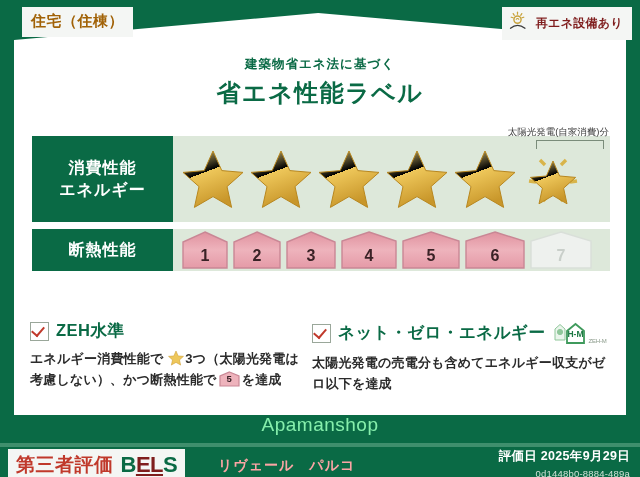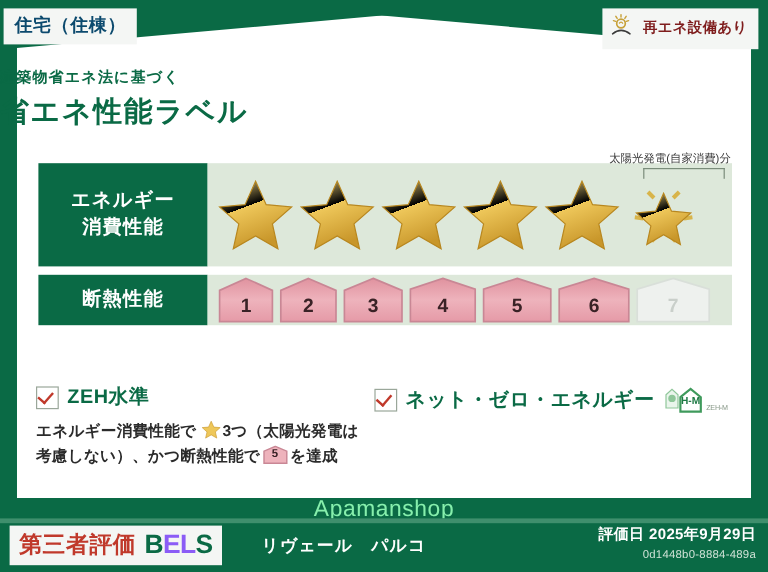--- a/index.html
+++ b/index.html
@@ -14,39 +14,39 @@
     overflow:hidden;
   }
   
   .roof-panel{
     position:absolute;left:14px;top:0;width:612px;height:415px;
     background:#ffffff;
     clip-path:polygon(0 40px, 49.7% 13px, 100% 40px, 100% 100%, 0 100%);
   }
   
   .chip-tl{
-    position:absolute;left:3px;top:7px;
-    background:#f4f6f4;color:#0c4a6e;
+    position:absolute;left:22px;top:7px;
+    background:#f4f6f4;color:#a16207;
     font-size:15px;font-weight:bold;
     padding:5px 9px 6px 9px;
     letter-spacing:0.5px;
     z-index:6;
   }
   
   .chip-tr{
     position:absolute;right:8px;top:7px;
     background:#f4f6f4;
     display:flex;align-items:center;gap:5px;
     padding:4px 9px 5px 7px;
     z-index:6;
   }
   .chip-tr .txt{color:#7f1d1d;font-size:12px;font-weight:bold;letter-spacing:0.3px;}
   
   .title-wrap{
-    position:absolute;left:0;right:0;top:56px;z-index:5;
+    position:absolute;left:0;right:0;top:56px;text-align:center;z-index:5;
   }
   .title-sub{color:#0a6a45;font-size:12.5px;font-weight:bold;letter-spacing:1px;}
   .title-main{color:#0a6a45;font-size:24px;font-weight:bold;letter-spacing:1.5px;margin-top:4px;}
   
   .rows{position:absolute;left:32px;top:136px;width:578px;z-index:5;}
   .row{display:flex;align-items:stretch;position:relative;}
   .row.energy{height:86px;}
   .row.insul{height:42px;margin-top:7px;}
   .row-label{
     width:141px;flex:0 0 141px;
@@ -112,39 +112,39 @@
   }
   .zehm-logo{display:inline-flex;align-items:flex-end;gap:1px;margin-left:1px;vertical-align:-6px;}
   .zehm-cap{font-size:6px;color:#8a9a8a;letter-spacing:-0.2px;padding-bottom:2px;}
   
   .watermark{
     position:absolute;left:0;right:0;top:414px;text-align:center;
     font-size:19px;color:#86efac;z-index:7;letter-spacing:0.5px;
   }
   
   .footer{
-    position:absolute;left:0;right:0;bottom:0;height:45px;
+    position:absolute;left:0;right:0;bottom:0;height:34px;
     background:#0a6a45;z-index:8;
   }
   .footer-sep{
     position:absolute;left:0;right:0;top:0;height:4px;background:#3f8f6d;
   }
   .bels{
     position:absolute;left:8px;top:6px;
     background:#f4f6f4;padding:3px 8px 4px 8px;
     display:flex;align-items:center;gap:7px;
   }
   .bels .jp{color:#c0392b;font-size:19px;font-weight:bold;letter-spacing:0.5px;}
   .bels .en{font-size:22px;font-weight:bold;letter-spacing:-0.5px;}
   .bels .en .b1{color:#0a6a45;}
-  .bels .en .b2{color:#8b5cf6;}
+  .bels .en .b2{color:#7f1d1d;text-decoration:underline;}
   .bels .en .b3{color:#0a6a45;}
   .prop-name{
     position:absolute;left:218px;top:14px;
-    color:#ffffff;font-size:14px;font-weight:bold;letter-spacing:1px;
+    color:#fca5a5;font-size:14px;font-weight:bold;letter-spacing:1px;
   }
   .eval{
     position:absolute;right:10px;top:5px;text-align:right;
   }
   .eval .d{color:#fff;font-size:12.5px;font-weight:bold;letter-spacing:0.3px;text-align:center;}
   .eval .id{color:#cfe2d6;font-size:9.5px;margin-top:3px;letter-spacing:0.2px;}
 </style>
 </head>
 <body>
 
@@ -176,22 +176,22 @@
 
   <div class="title-wrap">
     <div class="title-sub">建築物省エネ法に基づく</div>
     <div class="title-main">省エネ性能ラベル</div>
   </div>
 
   <div class="rows">
 
     <div class="row energy">
       <div class="row-label">
+        <span>消費性能</span>
         <span>エネルギー</span>
-        <span>消費性能</span>
       </div>
       <div class="row-body">
         <div class="stars">
           <span class="solar-note">太陽光発電(自家消費)分</span>
           <span class="solar-bracket"></span>
 
           <span class="star">
             <svg viewBox="0 0 64 62">
                 <defs>
                   <linearGradient id="gs" x1="0" y1="0" x2="0.4" y2="1">
@@ -332,20 +332,21 @@
             <g stroke="#8fc79a" stroke-width="1" fill="none">
               <path d="M2 9 L7 4.5 L12 9 L12 20 L2 20 Z" fill="#eaf5ec"></path>
               <circle cx="7" cy="12" r="2.6" fill="#8fc79a"></circle>
             </g>
             <path d="M14 11 L22.5 4 L31 11 L31 23 L14 23 Z" fill="#ffffff" stroke="#3f9a5c" stroke-width="1.8"></path>
             <text x="22.5" y="16.5" font-family="Liberation Sans, sans-serif" font-size="8.5" font-weight="bold" fill="#1f7a45" text-anchor="middle">H-M</text>
           </svg>
           <span class="zehm-cap">ZEH-M</span>
         </span>
       </div>
+      <div class="col-body">太陽光発電の売電分も含めてエネルギー収支がゼロ以下を達成</div>
     </div>
   </div>
 
   <div class="watermark">Apamanshop</div>
 
   <div class="footer">
     <div class="footer-sep"></div>
     <div class="bels">
       <span class="jp">第三者評価</span>
       <span class="en"><span class="b1">B</span><span class="b2">EL</span><span class="b3">S</span></span>

